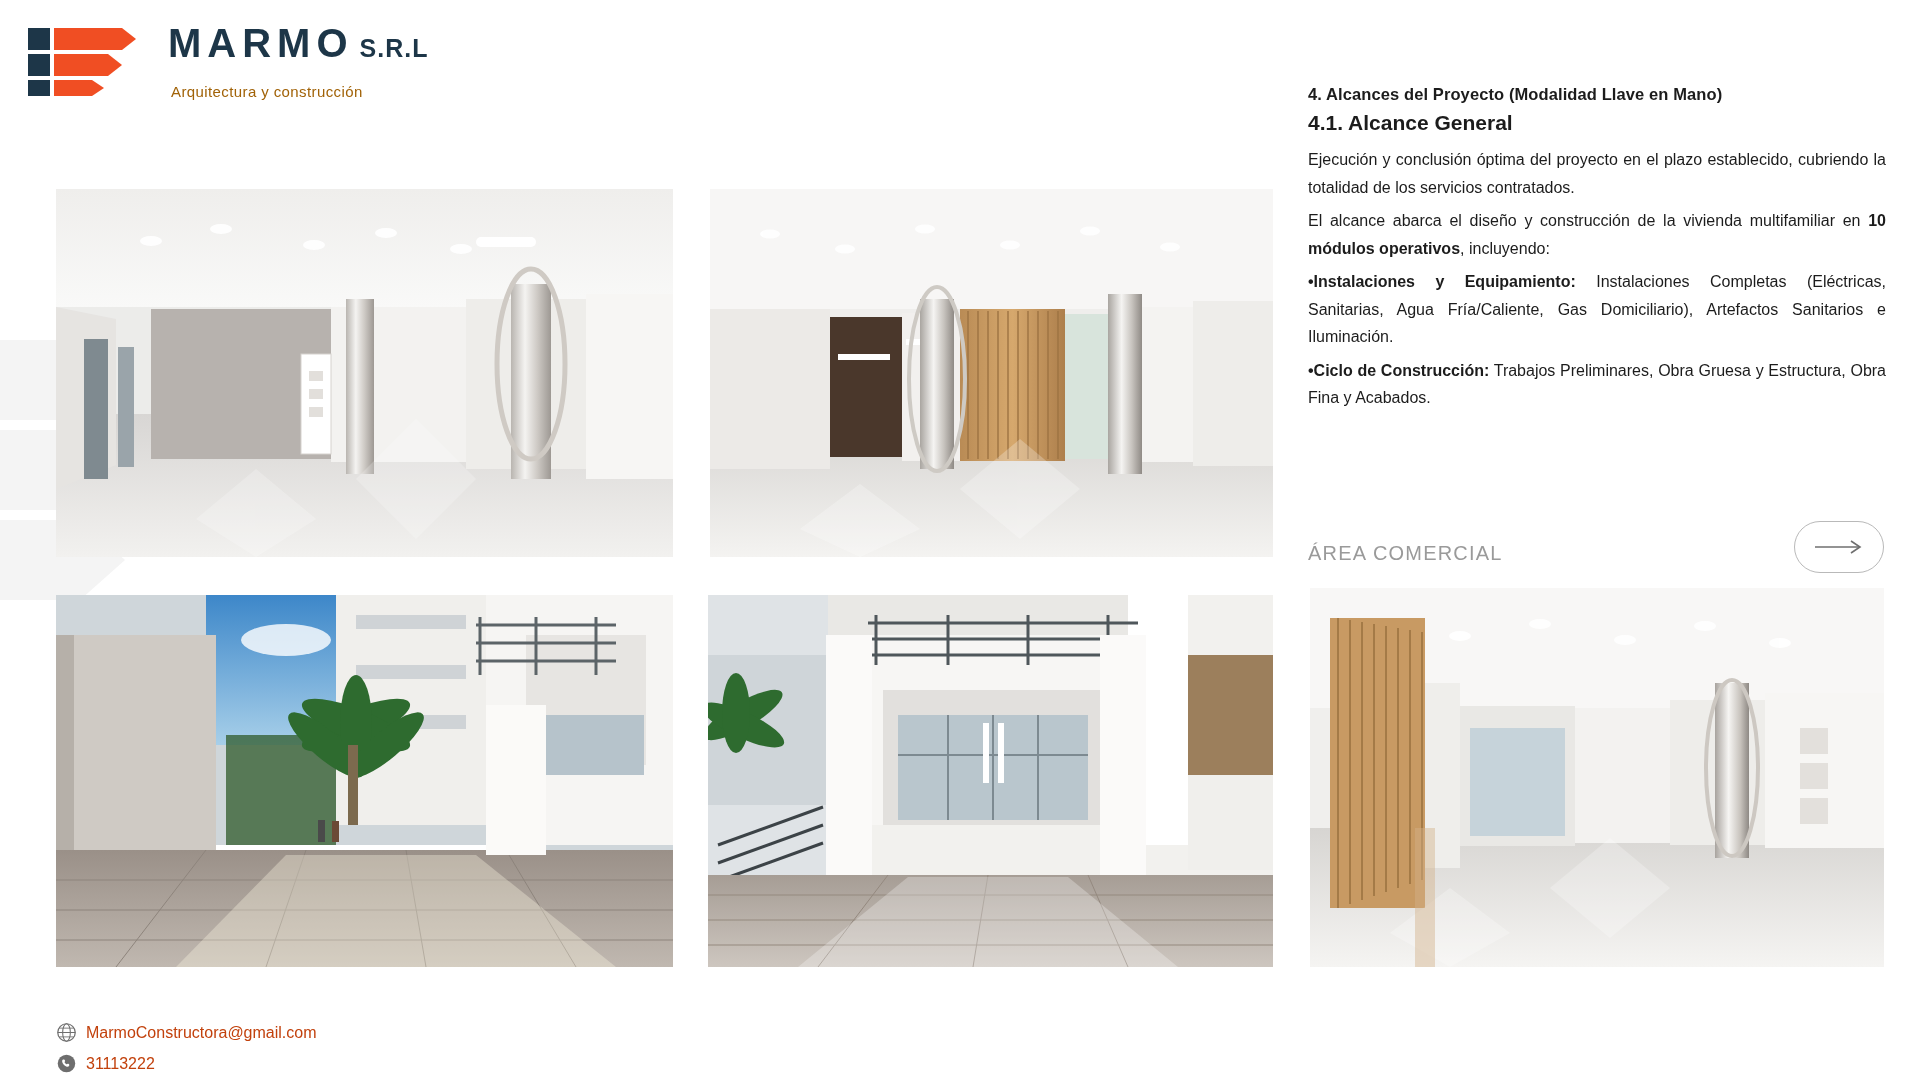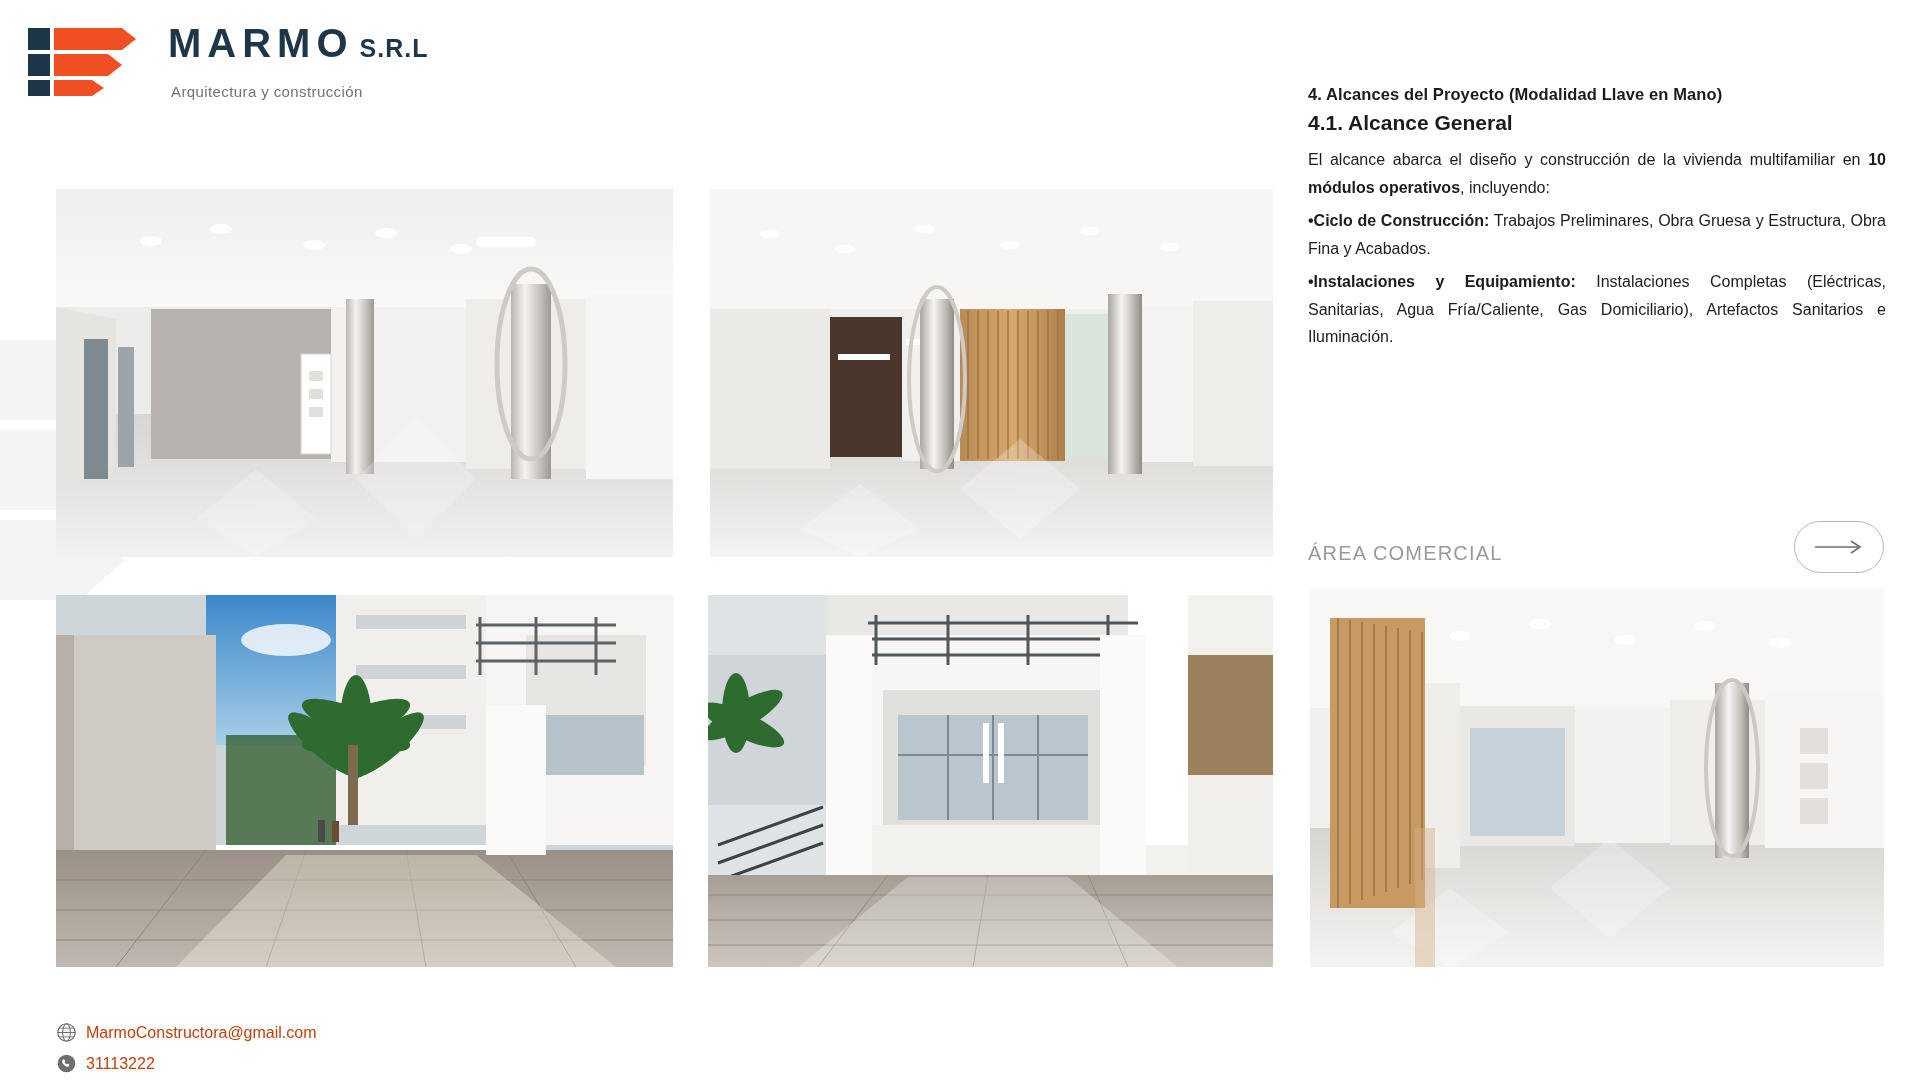--- a/index.html
+++ b/index.html
@@ -47,21 +47,21 @@
     color: #1d3648;
     line-height: 1;
   }
   .logo-title .srl {
     font-size: 25px;
     letter-spacing: 1px;
     margin-left: 6px;
   }
   .logo-sub {
     font-size: 15px;
-    color: #737373;
+    color: #a16207;
     letter-spacing: 0.4px;
     margin-top: 20px;
     margin-left: 3px;
   }
 
   
   .img {
     position: absolute;
     overflow: hidden;
     background: #d8d8d8;
@@ -453,23 +453,24 @@
         <polygon points="240,300 300,250 360,300 300,350"></polygon>
         <polygon points="80,345 140,300 200,345 140,379"></polygon>
       </g>
       <rect x="105" y="240" width="20" height="139" fill="#d2b28a" opacity="0.45"></rect>
     </svg>
   </div>
 
   <div class="text-col">
     <div class="t-head">4. Alcances del Proyecto (Modalidad Llave en Mano)</div>
     <div class="t-sub">4.1. Alcance General</div>
+    <p class="t-p">Ejecución y conclusión óptima del proyecto en el plazo establecido, cubriendo la totalidad de los servicios contratados.</p>
     <p class="t-p"><span>El alcance abarca el diseño y construcción de la vivienda multifamiliar en </span><b>10 módulos operativos</b><span>, incluyendo:</span></p>
+    <p class="t-p"><b>•Instalaciones y Equipamiento:</b><span> Instalaciones Completas (Eléctricas, Sanitarias, Agua Fría/Caliente, Gas Domiciliario), Artefactos Sanitarios e Iluminación.</span></p>
     <p class="t-p"><b>•Ciclo de Construcción:</b><span> Trabajos Preliminares, Obra Gruesa y Estructura, Obra Fina y Acabados.</span></p>
-    <p class="t-p"><b>•Instalaciones y Equipamiento:</b><span> Instalaciones Completas (Eléctricas, Sanitarias, Agua Fría/Caliente, Gas Domiciliario), Artefactos Sanitarios e Iluminación.</span></p>
   </div>
 
   <div class="area-label">ÁREA COMERCIAL</div>
 
   <div class="arrow-btn">
     <svg width="52" height="16" viewBox="0 0 52 16">
       <line x1="2" y1="8" x2="46" y2="8" stroke="#6f6f6f" stroke-width="1.6"></line>
       <polyline points="38,2 47,8 38,14" fill="none" stroke="#6f6f6f" stroke-width="1.6"></polyline>
     </svg>
   </div>

